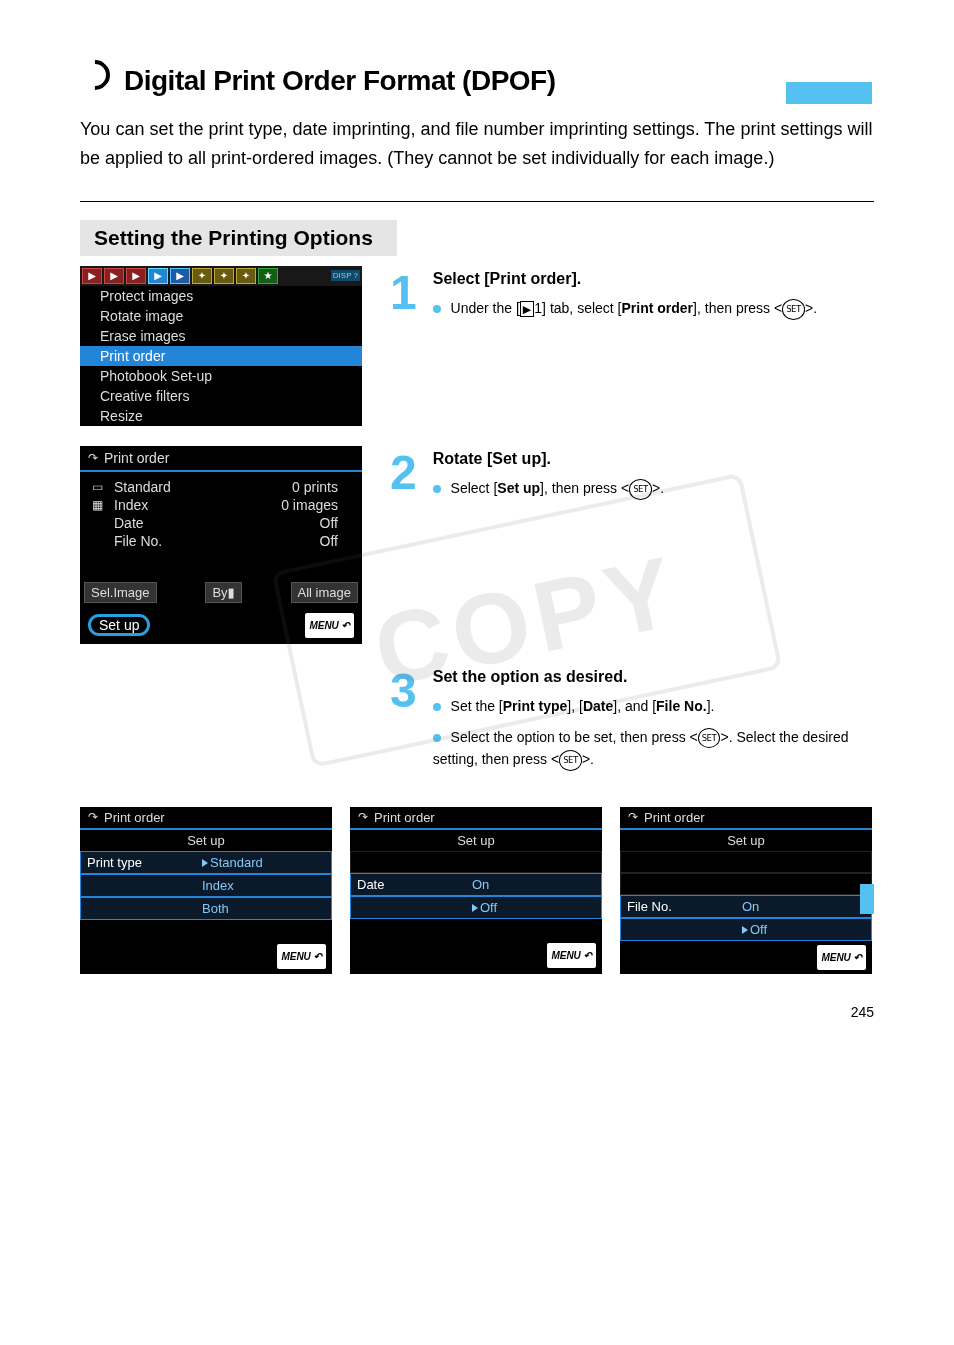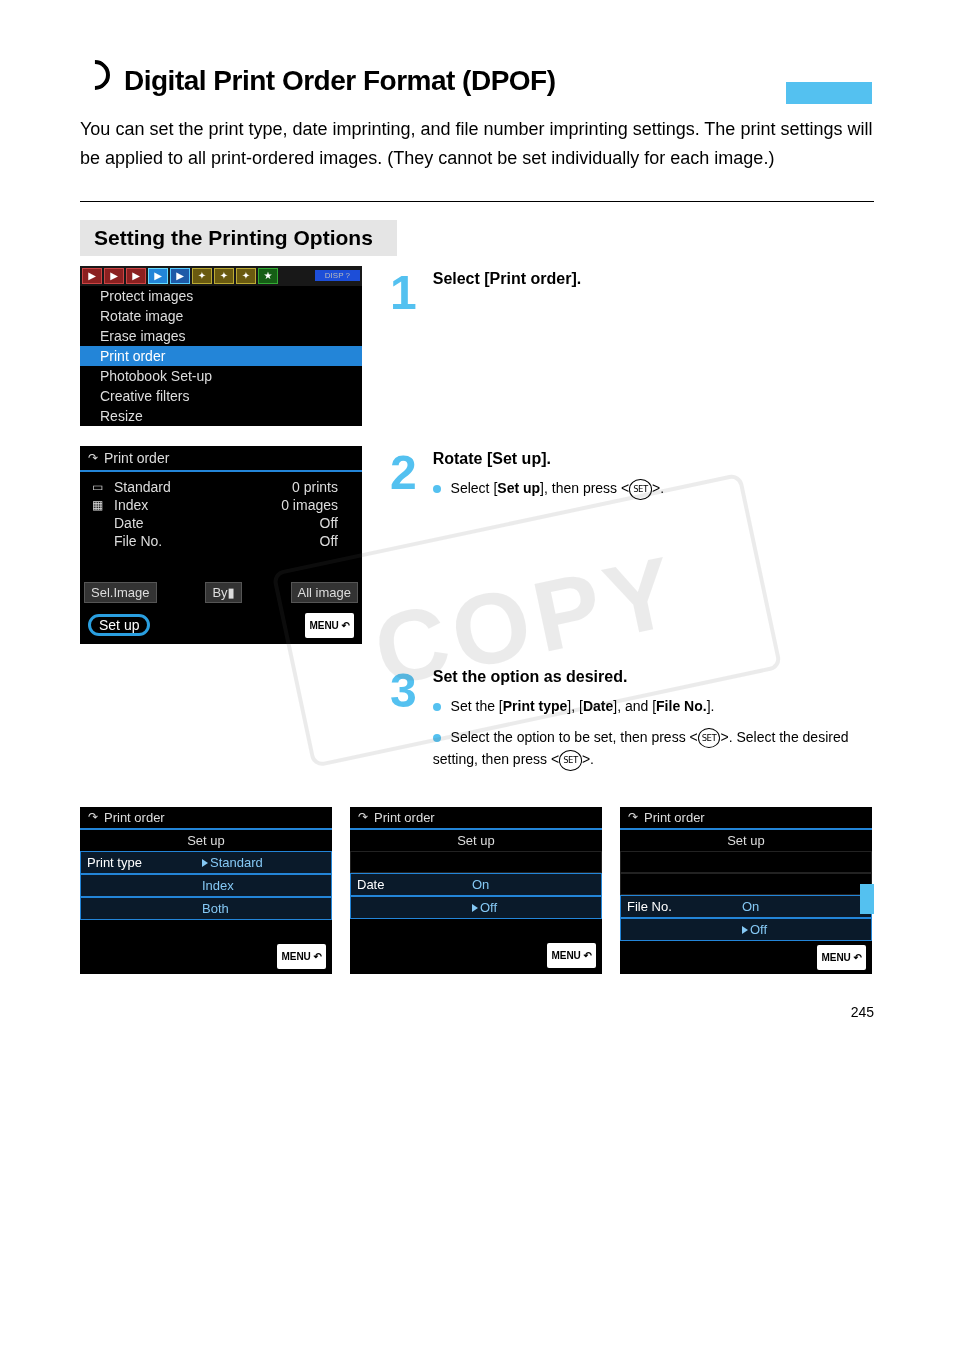--- a/index.html
+++ b/index.html
@@ -153,23 +153,23 @@
       align-items: center;
       justify-content: center;
       color: #fff;
     }
     .lcd-tab.blue { background: #1e5aa8; border-color:#5cf; }
     .lcd-tab.active { background: #2385d8; border-color:#6df; }
     .lcd-tab.yellow { background: #6a5a10; border-color:#ba3; }
     .lcd-tab.green { background: #155e15; border-color:#3a3; }
     .lcd-disp {
       margin-left: auto;
-      background: #1d4ed8;
+      background: #0c4a6e;
       font-size: 8px;
-      padding: 1px 10px;
+      padding: 1px 2px;
       color:#bbb;
     }
     .lcd-item {
       padding: 2px 20px;
       border-bottom: none;
     }
     .lcd-item.hl {
       background: #2385d8;
       color: #fff;
     }
@@ -215,20 +215,21 @@
       display: inline-block;
       color: #fff;
     }
     .lcd-menu-ret {
       background: #fff;
       color: #000;
       font-weight: bold;
       font-size: 10px;
       padding: 7px 4px;
       border-radius: 2px;
+      font-style: italic;
     }
     .lcd-menu-ret::after{ content:" \21B6"; }
     
     .setup-row {
       display: flex;
       gap: 18px;
       margin-top: 36px;
     }
     .lcd-setup {
       background: #000;
@@ -339,20 +340,24 @@
       <div class="lcd-item">Erase images</div>
       <div class="lcd-item hl">Print order</div>
       <div class="lcd-item">Photobook Set-up</div>
       <div class="lcd-item">Creative filters</div>
       <div class="lcd-item">Resize</div>
     </div>
   </div>
   <div class="step-num">1</div>
   <div class="step-body">
     <div class="step-body-title">Select [Print order].</div>
+    <div>
+      <span class="bullet"></span>
+      <span>Under the [</span><span class="cam-icon">▶</span><span>1] tab, select [</span><b>Print order</b><span>], then press &lt;</span><span class="set-icon">SET</span><span>&gt;.</span>
+    </div>
   </div>
 </div>
 
 
 <div class="step-row">
   <div class="step-left">
     <div class="lcd">
       <div class="lcd-po-header">
         <span class="po-mini-icon">↷</span>
         <span>Print order</span>

